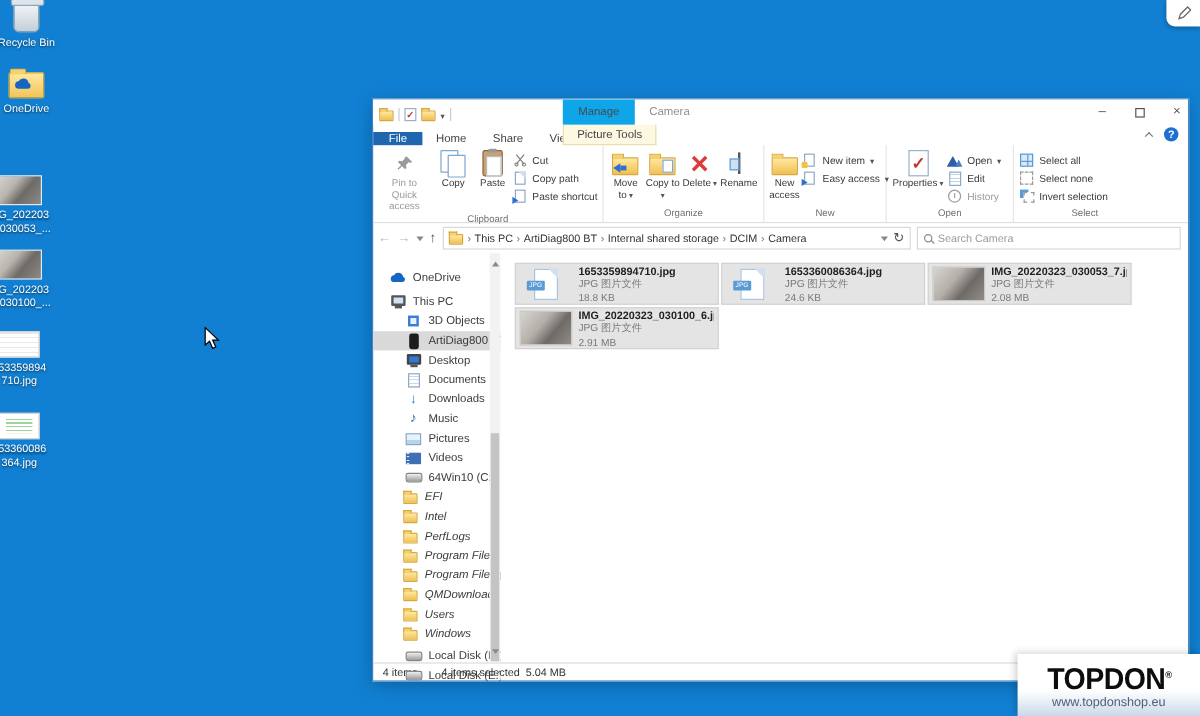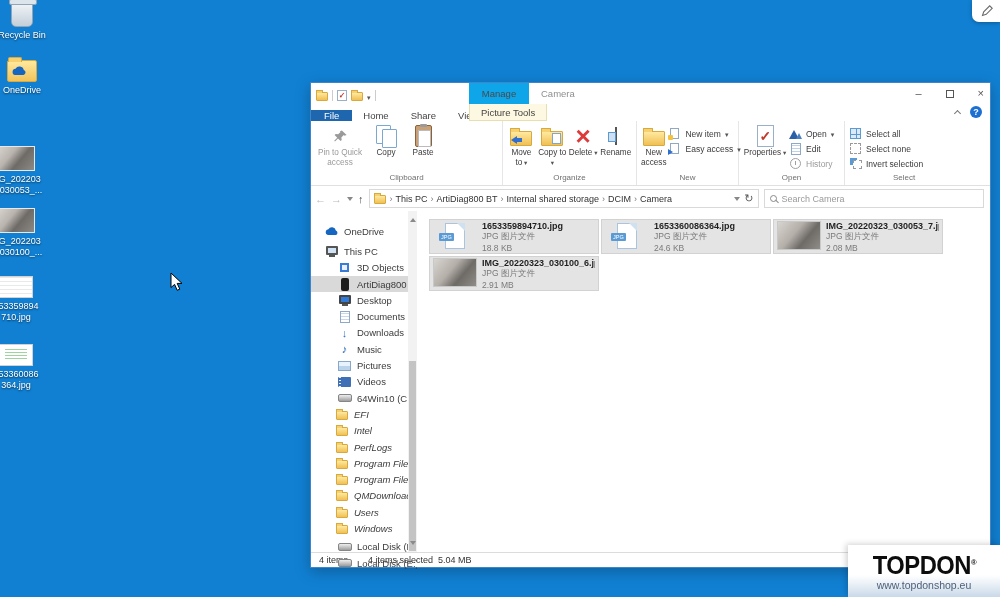--- a/index.html
+++ b/index.html
@@ -126,21 +126,21 @@
   .i-disk { width:14px; height:8px; background:linear-gradient(#eee,#9d9d9d); border:1px solid #858585; border-radius:2px; }
   .i-fold { width:12px; height:9px; background:linear-gradient(#ffe9a0,#f0c053); border:1px solid #d8a93e; border-radius:1px; position:relative; margin-top:2px; }
   .i-fold::before { content:""; position:absolute; top:-3px; left:-1px; width:5px; height:2px; background:#f5d170; border:1px solid #d8a93e; border-bottom:none; }
   .sb-scroll { position:absolute; right:0; top:0; width:9px; height:100%; background:#f2f2f2; }
   .sb-thumb { position:absolute; right:1px; top:150px; width:7px; height:190px; background:#c4c4c4; }
   .sb-up { position:absolute; right:1.5px; top:4px; width:0; height:0; border:3px solid transparent; border-bottom:4px solid #8a8a8a; }
   .sb-dn { position:absolute; right:1.5px; bottom:4px; width:0; height:0; border:3px solid transparent; border-top:4px solid #8a8a8a; }
 
   .filearea { flex:1; padding:8px 0 0 12px; }
   .tiles { display:flex; flex-wrap:wrap; width:520px; gap:2px; }
-  .tile { width:170px; height:35px; background:#e4e4e4; border:1px solid #d2d2d2; display:flex; padding:1px 3px; gap:5px; }
+  .tile { width:170px; height:35px; background:#e4e4e4; border:1px solid #d2d2d2; display:flex; align-items:center; padding:1px 3px; gap:5px; }
   .thumb { width:44px; height:29px; flex:none; display:flex; align-items:center; justify-content:center; }
   .thumb.photo { background:linear-gradient(130deg,#d8d4cf 0%,#b4afa9 40%,#6e6a66 65%,#908d89 100%); border:1px solid #c9c9c9; }
   .jpgpage { position:relative; width:20px; height:26px; background:#fff; border:1px solid #a8c4e0; }
   .jpgpage::before { content:""; position:absolute; right:-1px; top:-1px; border:4px solid #cfe0f0; border-left-color:transparent; border-bottom-color:transparent; }
   .jpgbadge { position:absolute; left:-7px; top:9px; background:#5b9bd5; color:#fff; font-size:5.5px; padding:1px 2px; border-radius:1px; }
   .tmeta { min-width:0; }
   .tname { font-size:9px; color:#1f1f1f; font-weight:bold; white-space:nowrap; overflow:hidden; }
   .ttype,.tsize { font-size:8.5px; color:#7a7a7a; white-space:nowrap; }
 
   .statusbar { height:15px; border-top:1px solid #dcdcdc; display:flex; align-items:center; padding-left:8px; gap:20px; font-size:9px; color:#333; flex:none; }
@@ -251,20 +251,44 @@
             <div class="bicon">
                 <span class="pages"></span>
               </div>
             <div class="lbl">Copy</div>
           </div>
           <div class="bigbtn" style="width:32px">
             <div class="bicon">
                 <span class="clipb"></span>
               </div>
             <div class="lbl">Paste</div>
+          </div>
+          <div class="smallcol">
+            <div class="smallbtn">
+              <span class="sicon">
+                <svg width="11" height="11" viewBox="0 0 12 12">
+                    <path d="M2.5 1l7 8.5M9.5 1l-7 8.5" stroke="#808080" stroke-width="1.1" fill="none"></path>
+                    <circle cx="2.6" cy="10" r="1.4" fill="none" stroke="#808080"></circle>
+                    <circle cx="9.4" cy="10" r="1.4" fill="none" stroke="#808080"></circle>
+                  </svg>
+              </span>
+              <span>Cut</span>
+            </div>
+            <div class="smallbtn">
+              <span class="sicon">
+                  <span class="spage corner"></span>
+                </span>
+              <span>Copy path</span>
+            </div>
+            <div class="smallbtn">
+              <span class="sicon">
+                  <span class="spage arrow"></span>
+                </span>
+              <span>Paste shortcut</span>
+            </div>
           </div>
         </div>
         <div class="rg-label">Clipboard</div>
       </div>
 
       <div class="rgroup" style="width:134px">
         <div class="rg-body" style="justify-content:center">
           <div class="bigbtn has-drop" style="width:32px">
             <div class="bicon">
                 <span class="rfold">

